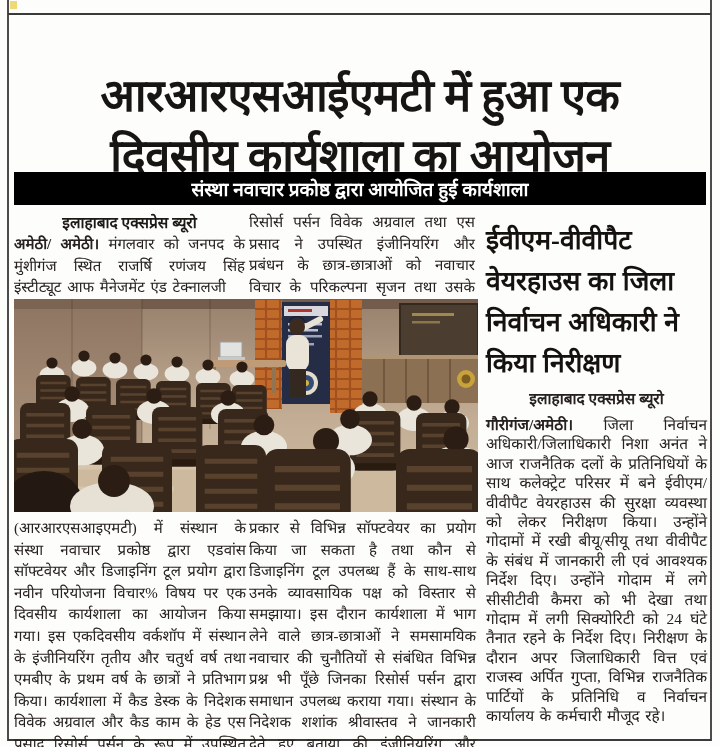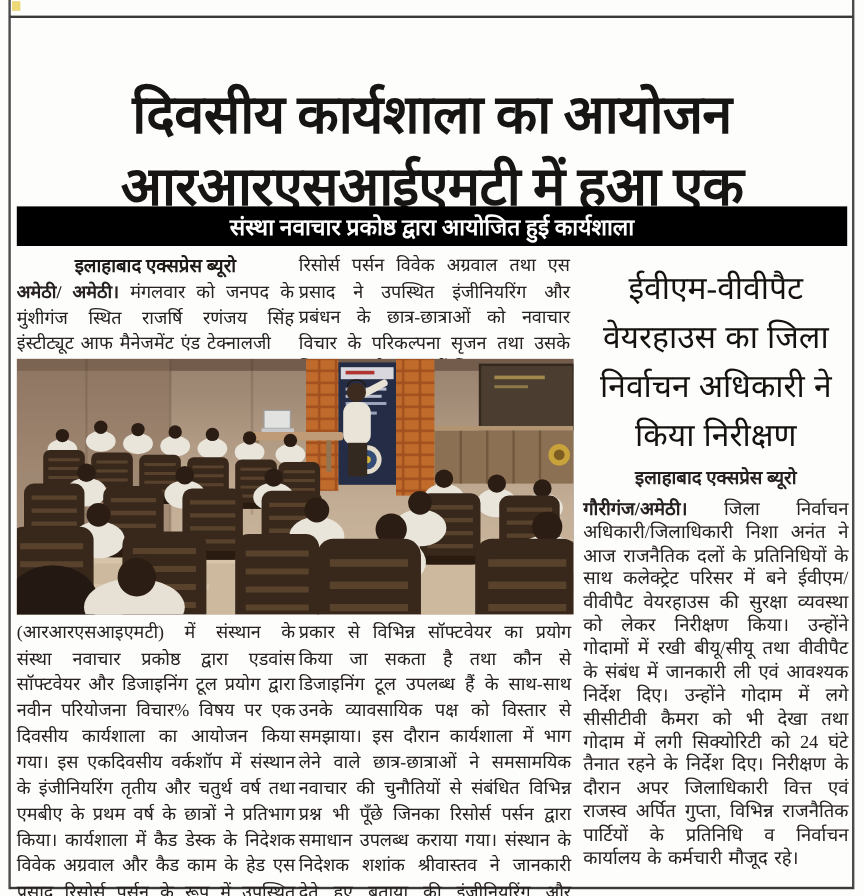--- a/index.html
+++ b/index.html
@@ -32,43 +32,43 @@
   .c2t{left:249px;top:212px;width:226px;}
   .c3 {left:486px;top:210px;width:221px;}
   .c1b{left:14px;top:518px;width:232px;}
   .c2b{left:249px;top:518px;width:227px;}
 
   .byline{font-weight:bold;text-align:center;font-size:15.5px;line-height:21px;color:#1d1917;margin:0 0 1px 0;}
   .bodytext{font-size:15px;line-height:21.6px;text-align:justify;word-spacing:2px;margin:0;}
   .dateline{font-weight:bold;}
 
   .h2{
-    font-size:26.5px;line-height:41px;text-align:center;font-weight:normal;
+    font-size:26.5px;line-height:41px;text-align:left;font-weight:bold;
     color:#14110e;margin:10px 0 4px 0;word-spacing:1px;
   }
   .a2byline{font-weight:bold;text-align:center;font-size:15.5px;line-height:22px;margin:2px 0 5px 0;}
   .a2body{font-size:15.4px;line-height:19.4px;text-align:justify;word-spacing:1.5px;margin:0;}
 
   .photo{position:absolute;left:14px;top:299px;width:464px;height:213px;overflow:hidden;background:#9b8577;}
   .photo svg{display:block;}
 </style>
 </head>
 <body>
 
 <div class="sheet">
 
   <div class="edge left"></div>
   <div class="edge right"></div>
   <div class="rule top"></div>
   <div class="rule bottom"></div>
   <div class="scan-mark"></div>
 
   <h1 class="headline">
+    <span>आरआरएसआईएमटी में हुआ एक</span>
     <span>दिवसीय कार्यशाला का आयोजन</span>
-    <span>आरआरएसआईएमटी में हुआ एक</span>
   </h1>
 
   <div class="banner">
     <span>संस्था नवाचार प्रकोष्ठ द्वारा आयोजित हुई कार्यशाला</span>
   </div>
 
   <div class="col c1t">
     <p class="byline">इलाहाबाद एक्सप्रेस ब्यूरो</p>
     <p class="bodytext"><span class="dateline">अमेठी/ अमेठी।</span> <span>मंगलवार को जनपद के मुंशीगंज स्थित राजर्षि रणंजय सिंह इंस्टीट्यूट आफ मैनेजमेंट एंड टेक्नालजी</span></p>
   </div>

